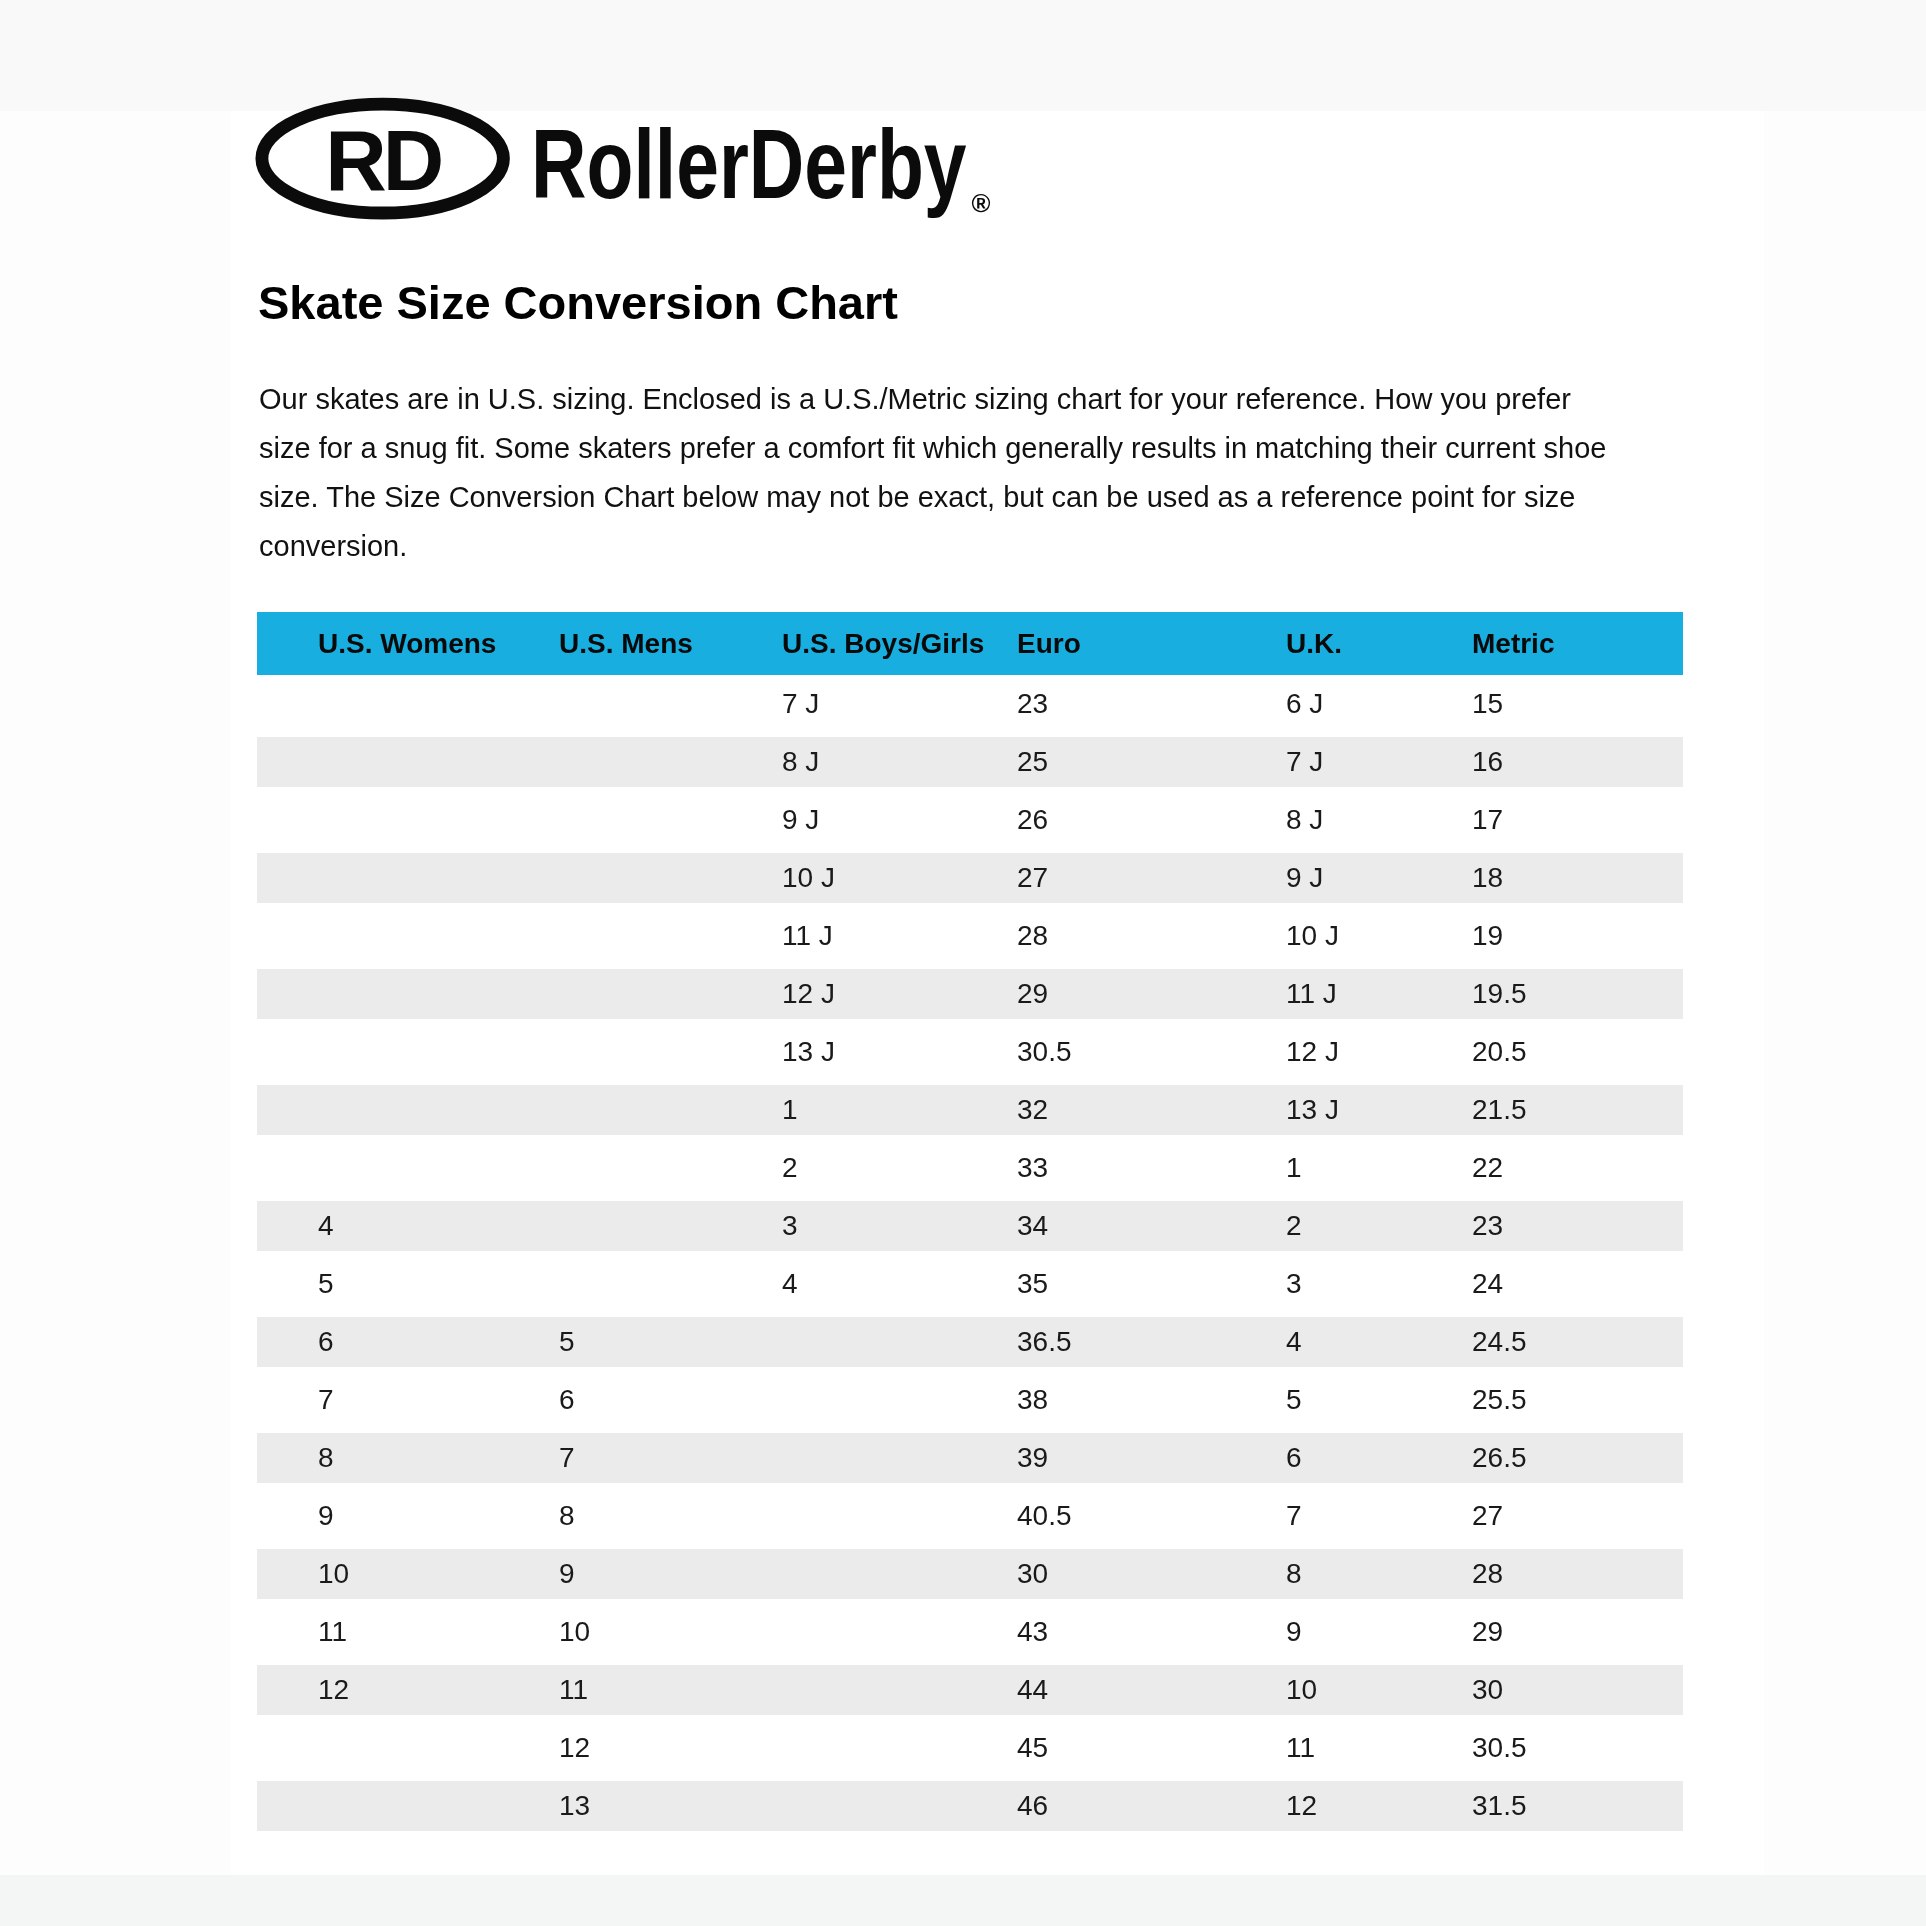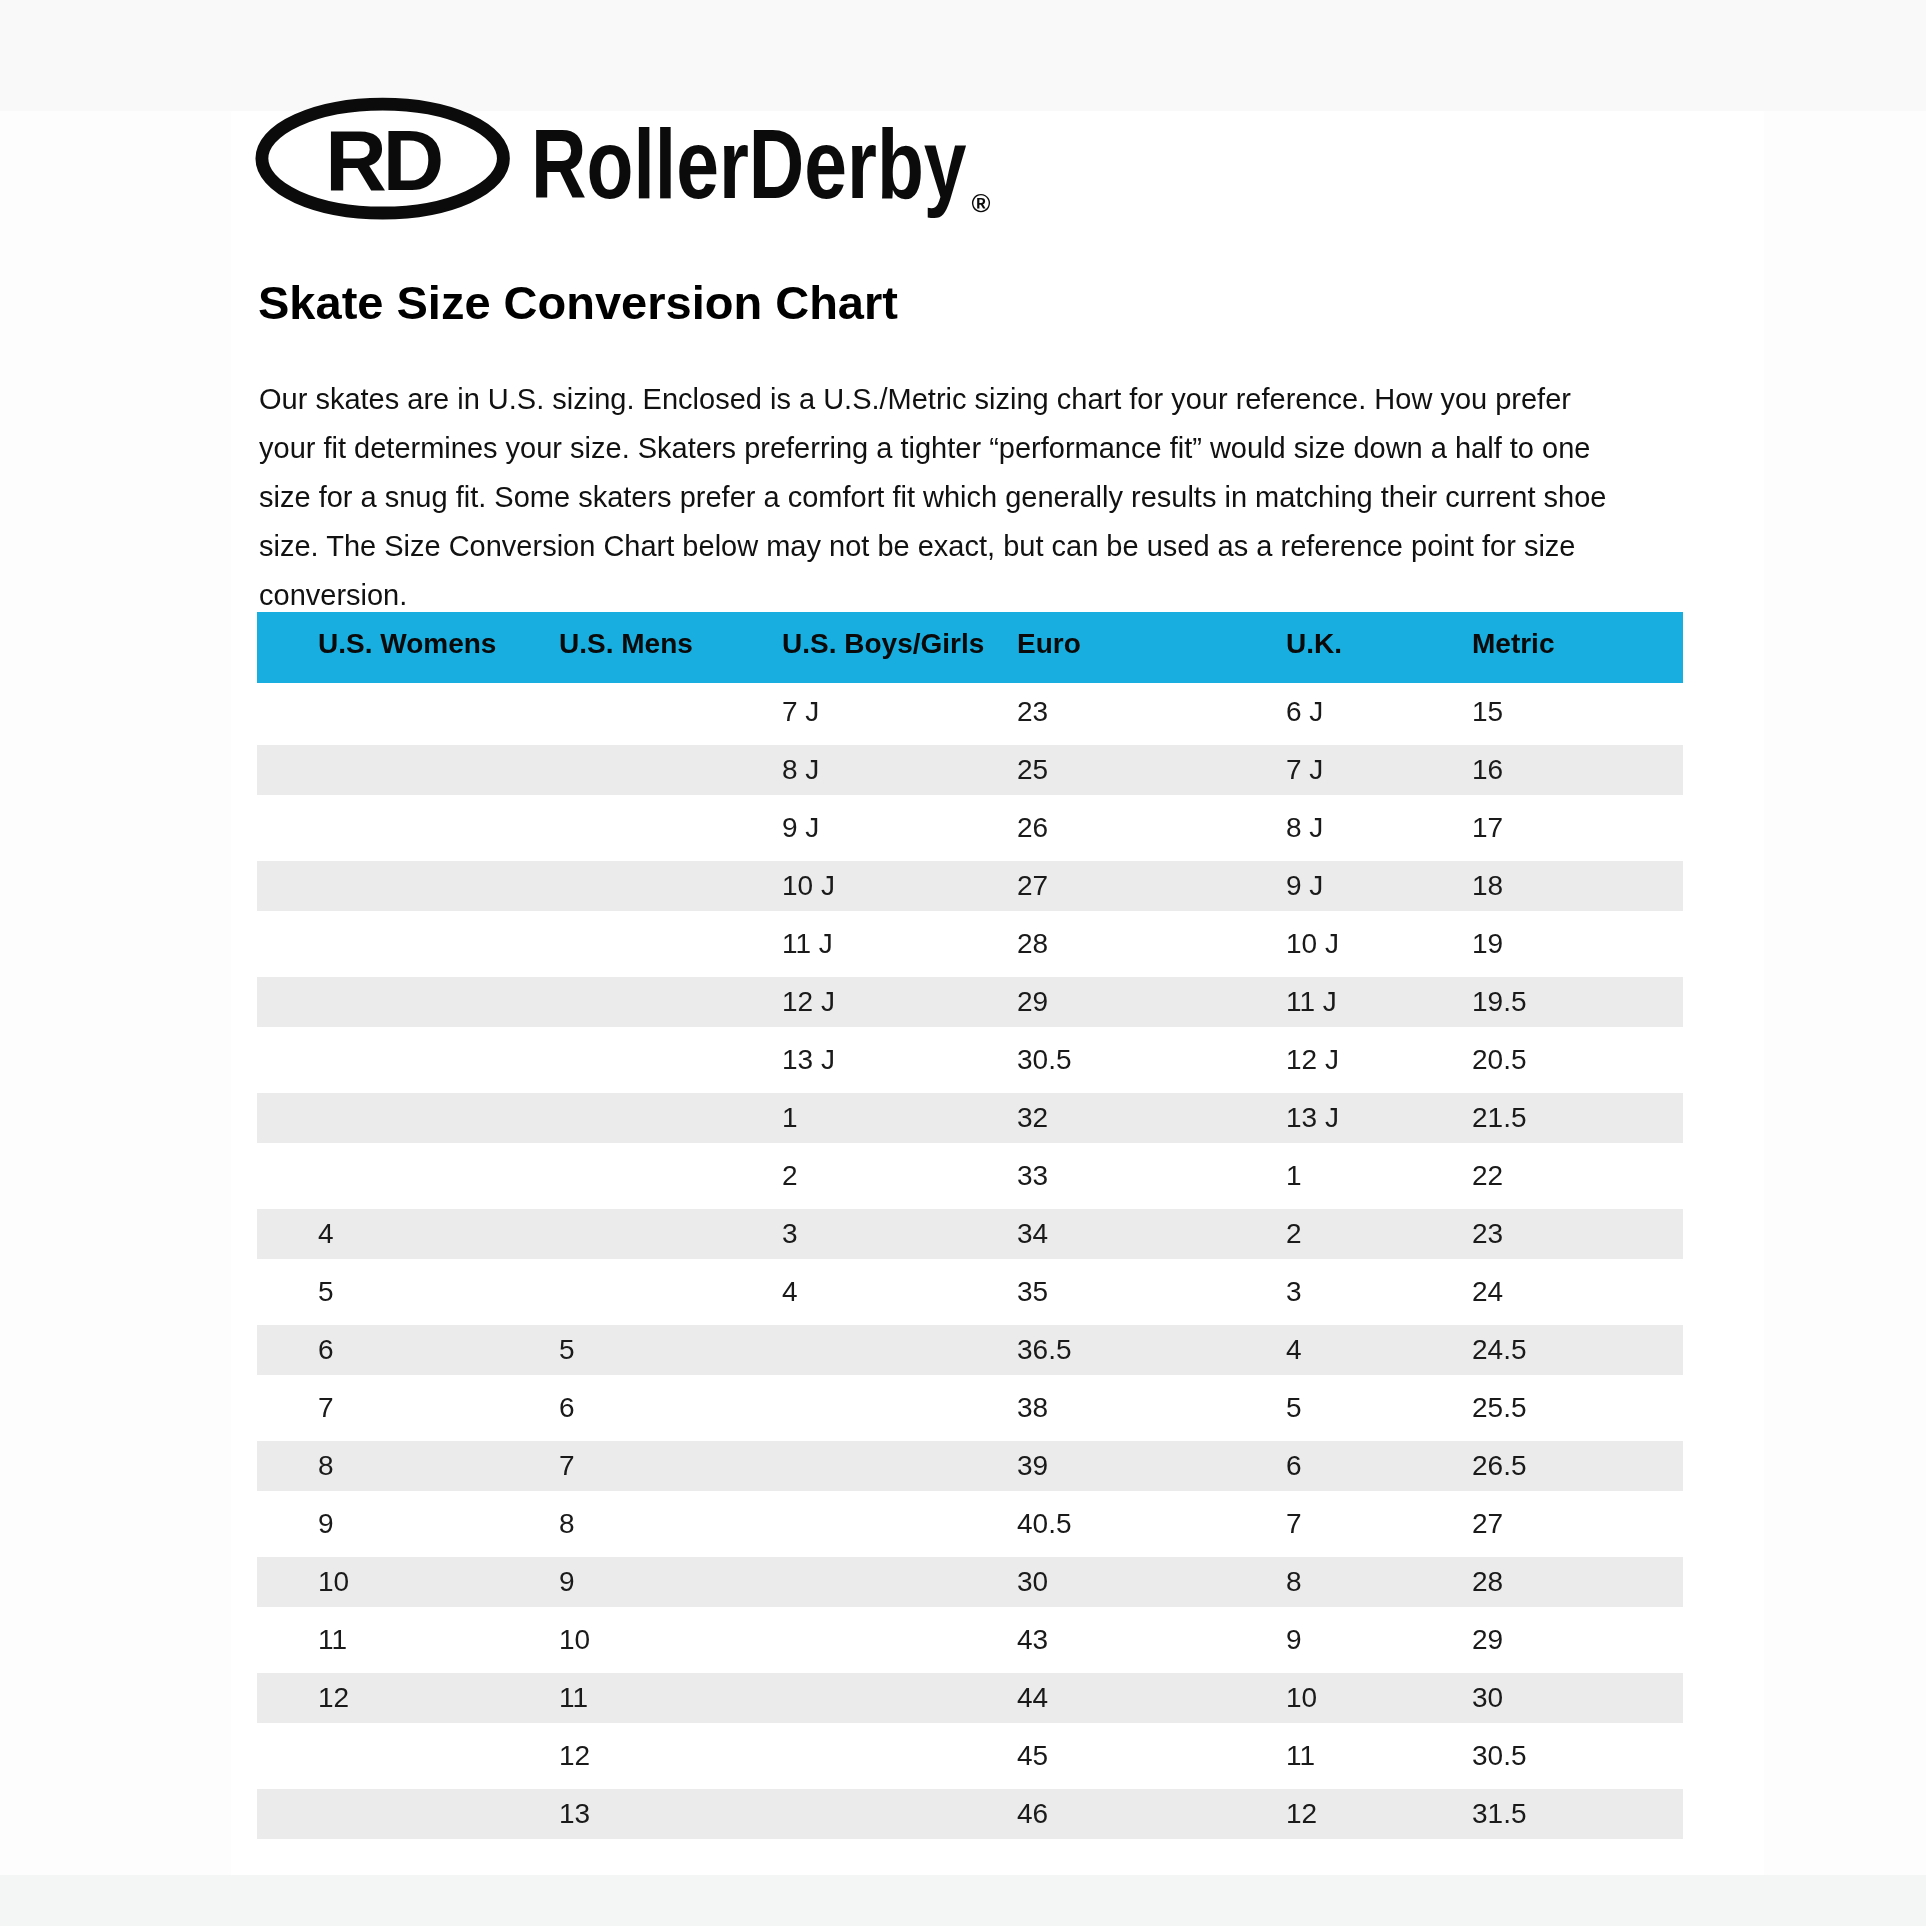--- a/index.html
+++ b/index.html
@@ -51,21 +51,21 @@
     white-space: nowrap;
   }
   
   #table {
     position: absolute;
     left: 257px; top: 612px;
     width: 1426px;
   }
   .hrow {
     position: relative;
-    height: 71px;
+    height: 63px;
     background: var(--header-bg, #18aee0);
   }
   .hcell {
     position: absolute;
     top: 0; height: 63px;
     line-height: 63px;
     font-size: 28px;
     font-weight: bold;
     color: #0a0a0a;
     white-space: nowrap;
@@ -106,21 +106,20 @@
   <ellipse cx="132" cy="62" rx="122" ry="55" fill="none" stroke="#0b0b0b" stroke-width="13"></ellipse>
   <text x="132" y="94" text-anchor="middle" font-size="86" font-weight="bold" font-family="Liberation Sans, sans-serif" fill="#0b0b0b" letter-spacing="-4">RD</text>
   <text x="282" y="102" font-size="100" font-weight="bold" font-family="Liberation Sans, sans-serif" fill="#0b0b0b" textLength="440" lengthAdjust="spacingAndGlyphs">RollerDerby</text>
   <text x="727" y="116" font-size="26" font-weight="bold" font-family="Liberation Sans, sans-serif" fill="#0b0b0b">®</text>
 </svg>
 
 <h1 id="title">Skate Size Conversion Chart</h1>
 
 <div id="intro">
   <div class="iline">Our skates are in U.S. sizing. Enclosed is a U.S./Metric sizing chart for your reference. How you prefer</div>
-  <div class="iline">your fit determines your size. Skaters preferring a tighter “performance fit” would size down a half to one</div>
   <div class="iline">size for a snug fit. Some skaters prefer a comfort fit which generally results in matching their current shoe</div>
   <div class="iline">size. The Size Conversion Chart below may not be exact, but can be used as a reference point for size</div>
   <div class="iline">conversion.</div>
 </div>
 
 <div id="table">
   <div class="hrow">
     <div class="hcell col-0">U.S. Womens</div>
     <div class="hcell col-1">U.S. Mens</div>
     <div class="hcell col-2">U.S. Boys/Girls</div>

